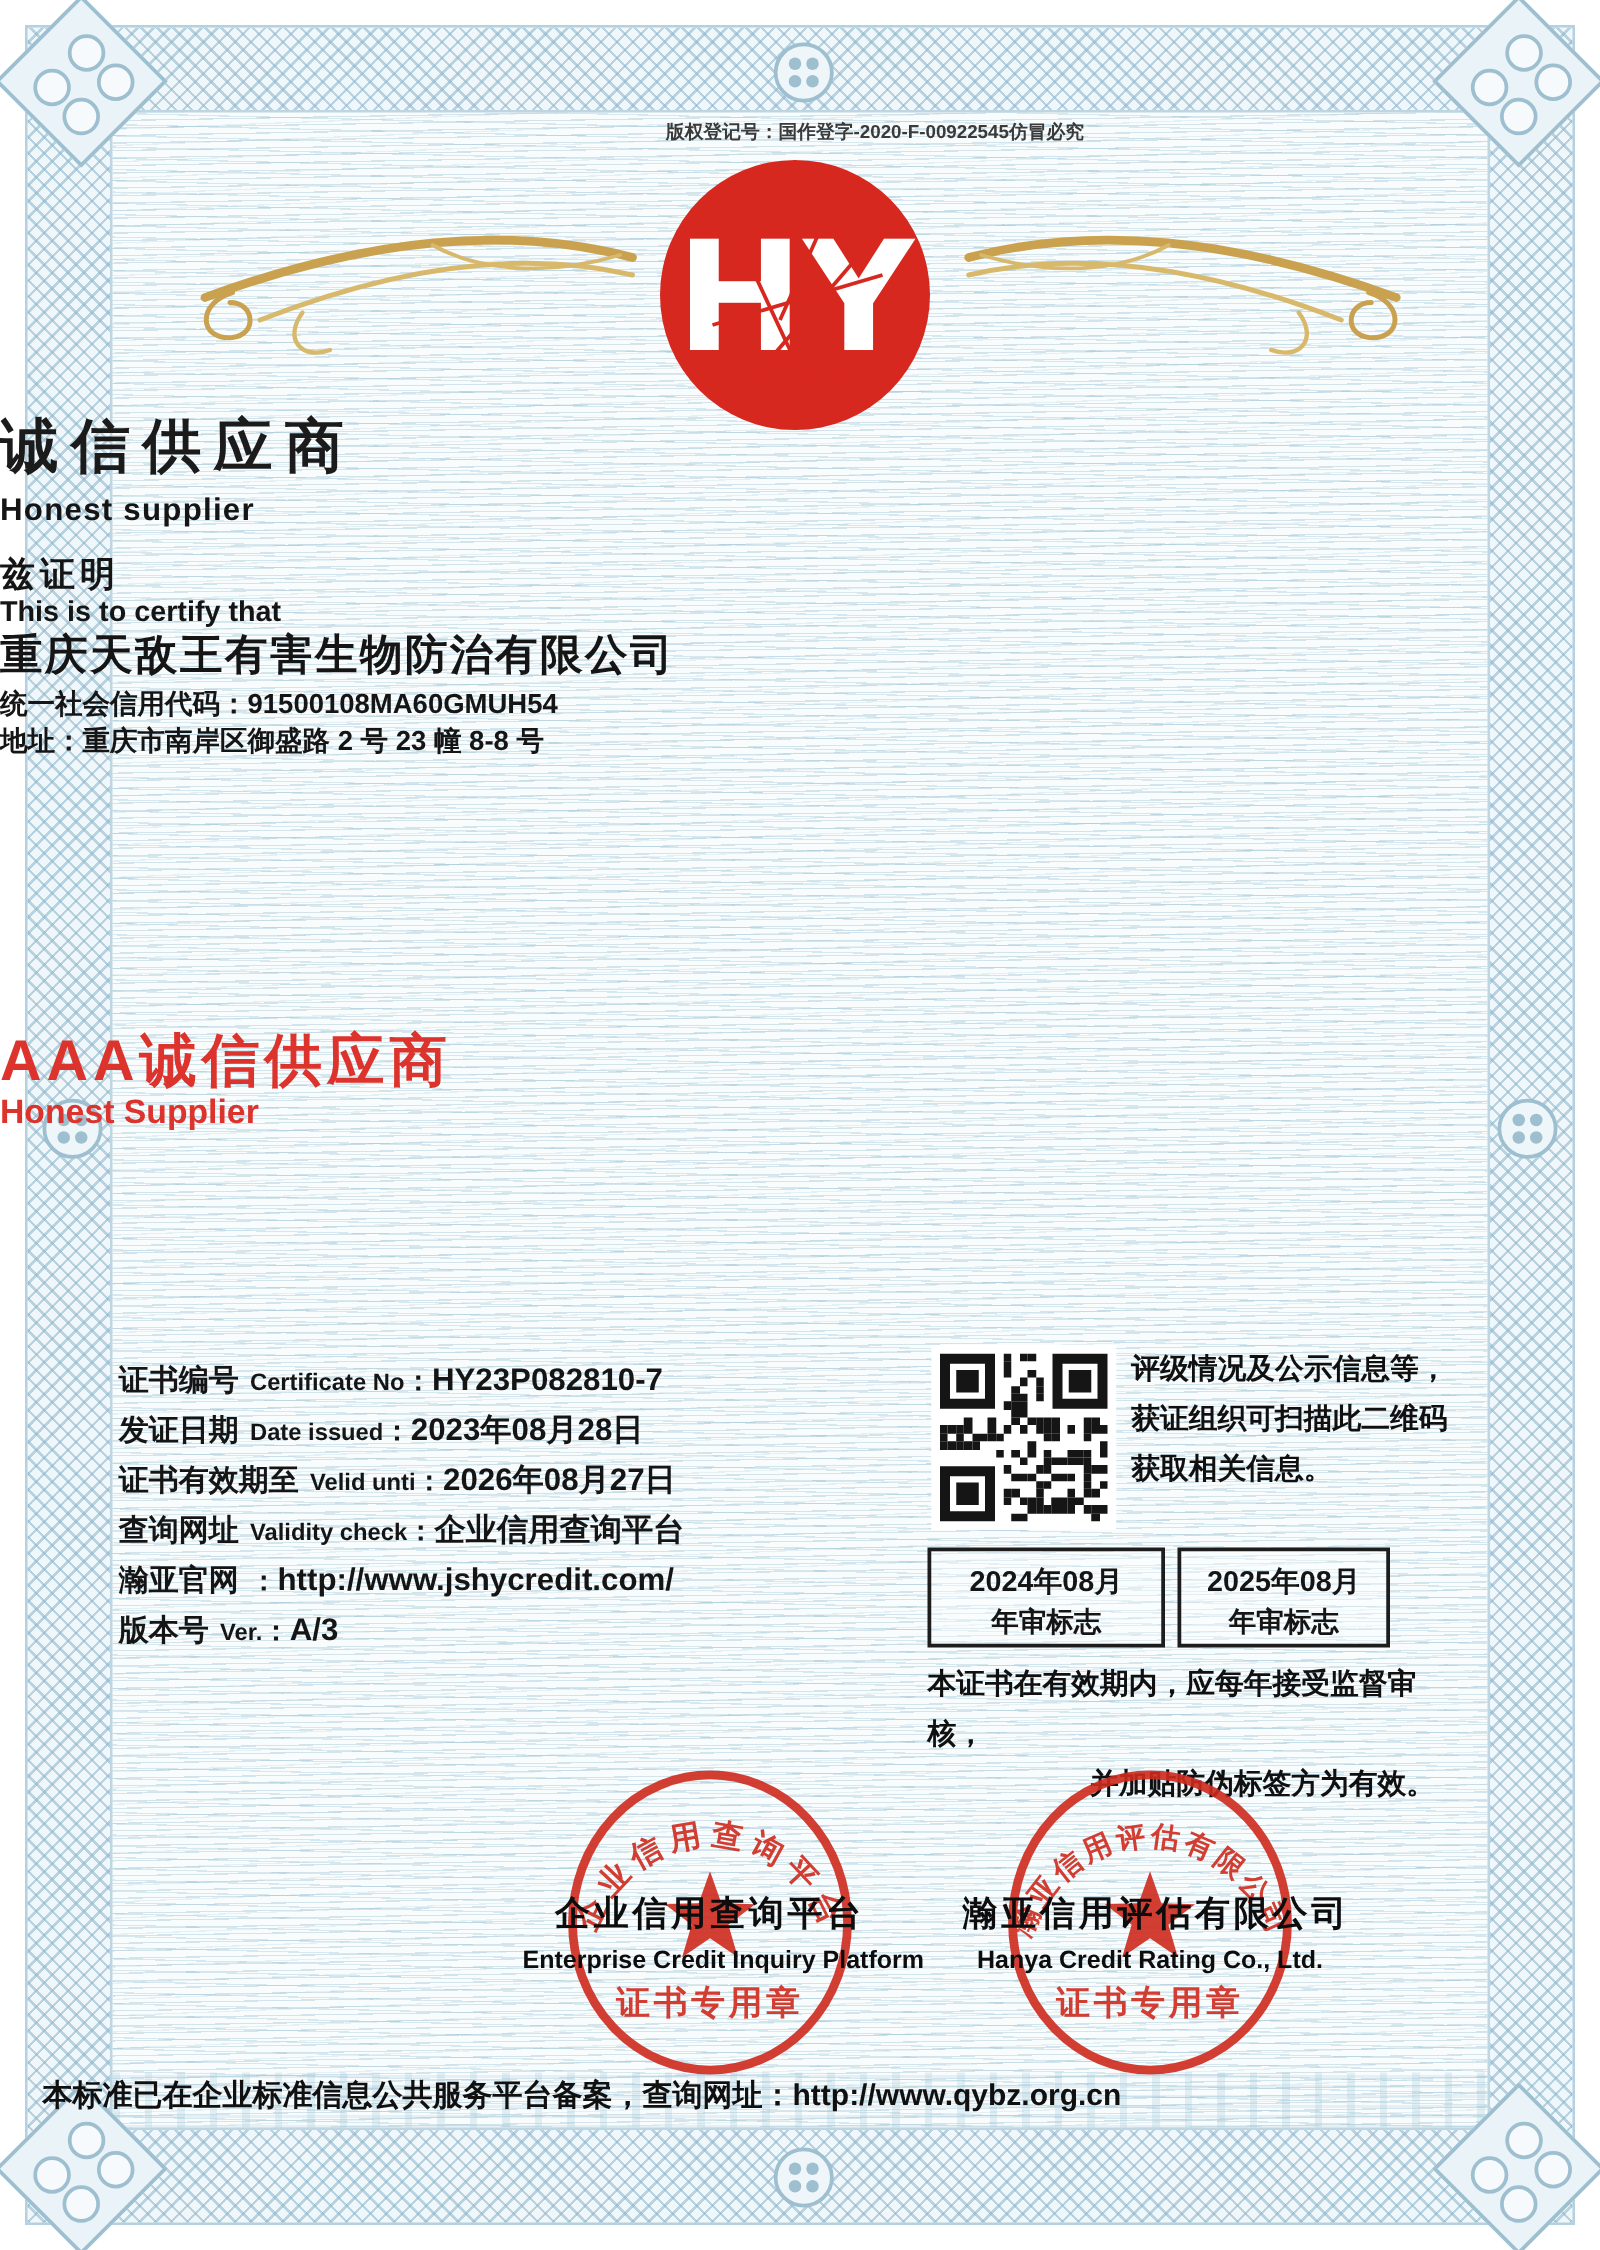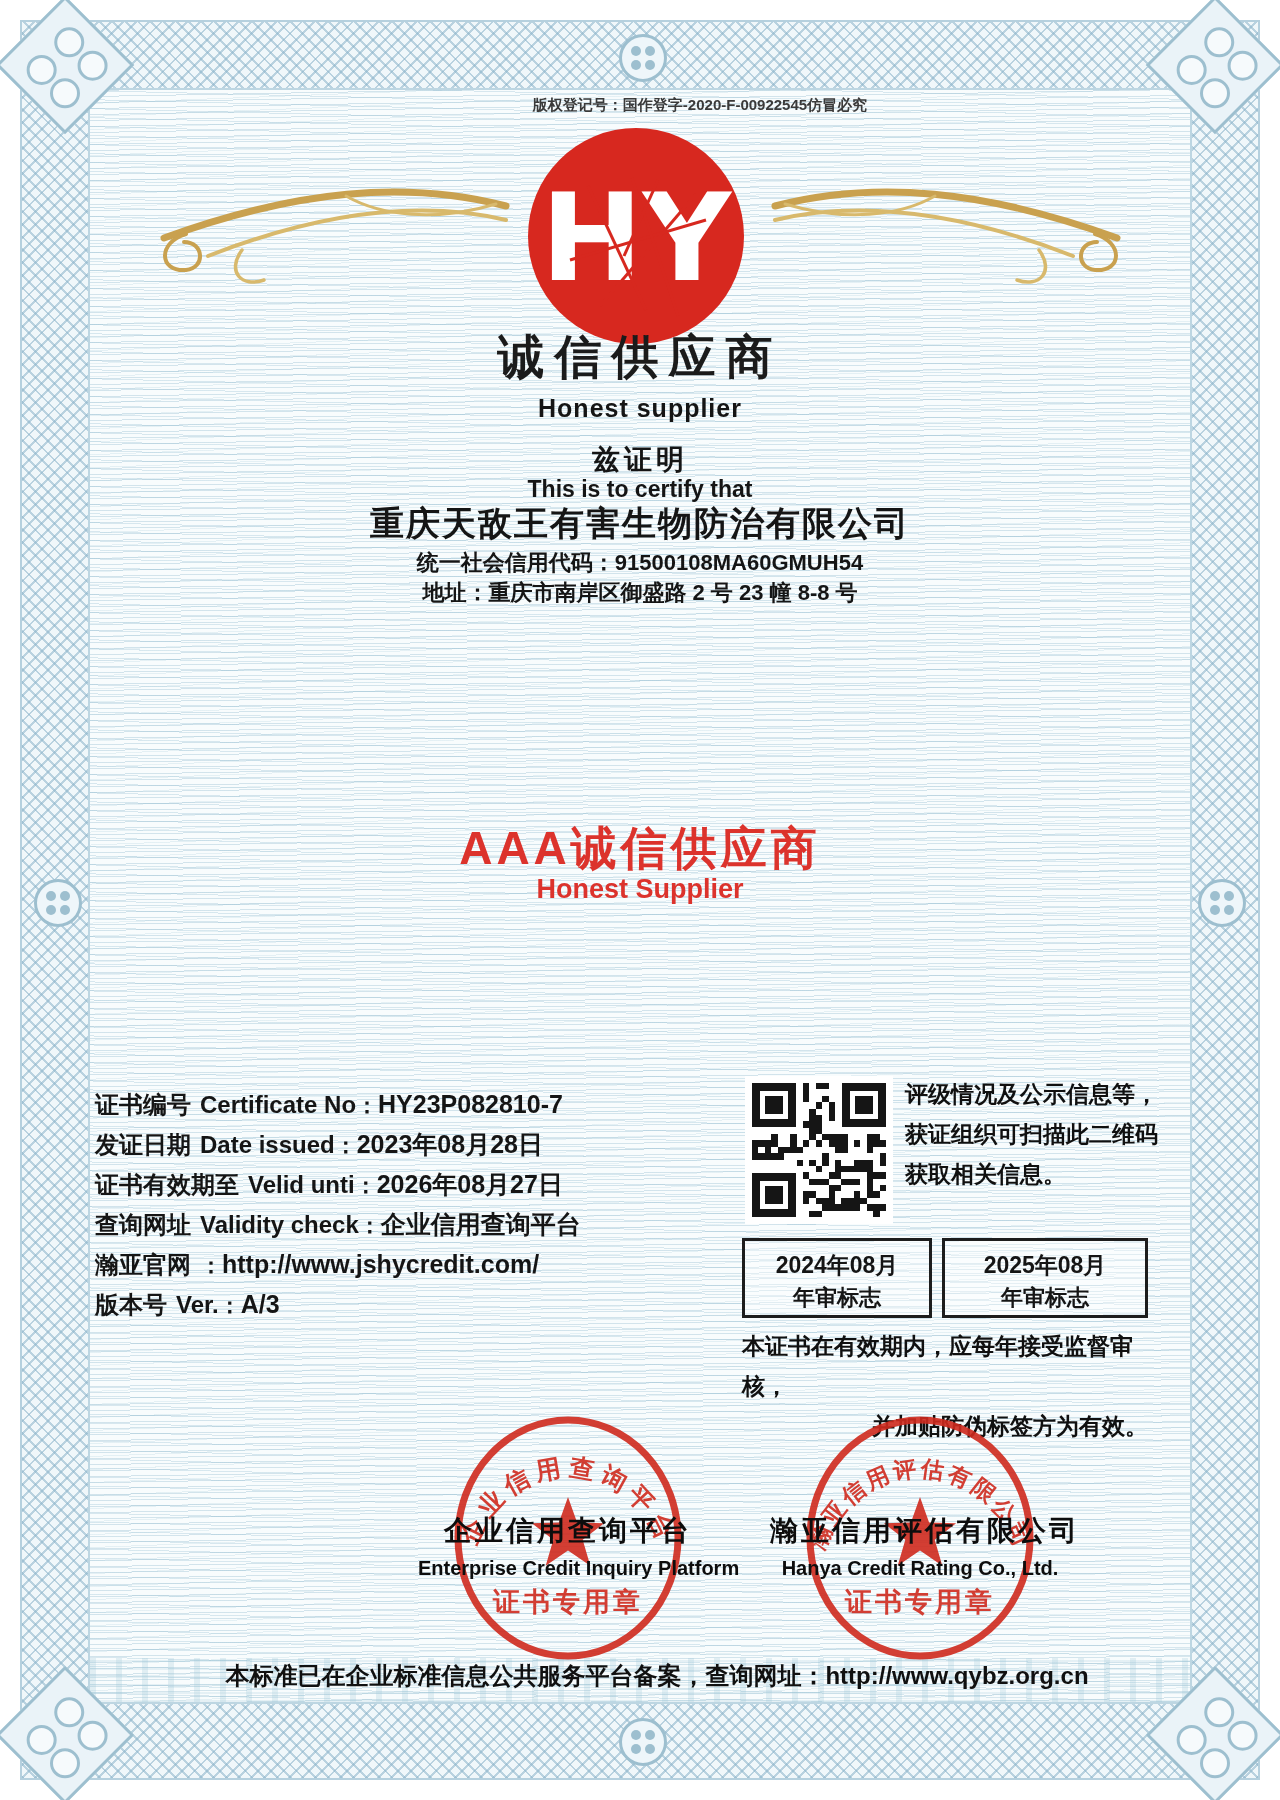--- a/index.html
+++ b/index.html
@@ -30,21 +30,21 @@
   .corner{position:absolute;width:92px;height:92px;background:#eaf3f8;border:3px solid #9dbfcf;
     transform:rotate(45deg);display:grid;grid-template-columns:repeat(2,24px);gap:9px;place-content:center;}
   .corner i{width:24px;height:24px;border:3px solid #9dbfcf;border-radius:50%;background:#f6fafc;display:block;}
   .c-tl{left:16px;top:16px;} .c-tr{right:16px;top:16px;} .c-bl{left:16px;bottom:16px;} .c-br{right:16px;bottom:16px;}
   .medallion{position:absolute;width:42px;height:42px;border-radius:50%;border:3px solid #9dbfcf;background:#eef6fa;
     display:grid;grid-template-columns:repeat(2,10px);gap:4px;place-content:center;}
   .medallion i{width:10px;height:10px;border-radius:50%;background:#9dbfcf;display:block;}
   .m-t{left:619px;top:34px;} .m-b{left:619px;bottom:34px;} .m-l{left:34px;top:879px;} .m-r{right:34px;top:879px;}
 
   .abs{position:absolute;}
-  .ctr{left:0;right:0;text-align:center;}
+  .ctr{left:0;right:0;}
 
   .copyright{top:96px;left:420px;width:560px;text-align:center;font-size:15px;font-weight:600;color:#3a3a3a;}
 
   .logo{left:528px;top:128px;width:216px;height:216px;border-radius:50%;background:var(--brand_red);}
   .logo svg{position:absolute;inset:0;}
 
   .flourish{top:176px;width:365px;height:115px;}
   .fl-l{left:146px;} .fl-r{left:770px;transform:scaleX(-1);}
 
   .title-cn{top:326px;font-size:47px;font-weight:700;letter-spacing:10px;color:#1b1b1b;}
@@ -54,36 +54,36 @@
   .company{top:501px;font-size:34px;font-weight:800;letter-spacing:2px;}
   .code-line{top:548px;font-size:22px;font-weight:700;}
   .addr-line{top:578px;font-size:22px;font-weight:600;}
 
   .award-cn{top:818px;font-size:46px;font-weight:700;letter-spacing:4px;color:var(--award_red);}
   .award-en{top:874px;font-size:27px;font-weight:600;color:var(--award_red);}
 
   .details{left:95px;top:1084px;line-height:40px;white-space:nowrap;}
   .dl{height:40px;}
   .dl .cn{font-size:24px;font-weight:700;}
-  .dl .en{font-size:24px;font-weight:600;margin-left:9px;}
+  .dl .en{font-size:19px;font-weight:600;margin-left:9px;}
   .dl .sep{font-size:22px;font-weight:700;}
   .dl .val{font-size:25px;font-weight:600;}
 
   .qr{left:745px;top:1076px;width:148px;height:148px;background:#fff;}
   .qr-grid{position:absolute;inset:7px;display:grid;grid-template-rows:repeat(21,1fr);grid-template-columns:repeat(21,1fr);}
   .qr-grid div{background:var(--ink);}
   .qr-finder{position:absolute;width:44px;height:44px;border:8px solid var(--ink);background:#fff;box-sizing:border-box;}
   .qr-finder::after{content:"";position:absolute;inset:5px;background:var(--ink);}
   .f-tl{left:7px;top:7px;} .f-tr{right:7px;top:7px;} .f-bl{left:7px;bottom:7px;}
 
   .qr-note{left:905px;top:1074px;font-size:23px;font-weight:600;line-height:40px;white-space:nowrap;color:#101010;}
 
   .rbox{position:absolute;border:3px solid #1d1d1d;background:rgba(255,255,255,.35);text-align:center;font-weight:600;box-sizing:border-box;}
   .rbox-1{left:742px;top:1238px;width:190px;height:80px;}
-  .rbox-2{left:942px;top:1238px;width:206px;height:80px;}
+  .rbox-2{left:942px;top:1238px;width:170px;height:80px;}
   .rbox .l1{margin-top:9px;font-size:23px;} .rbox .l2{font-size:22px;margin-top:2px;}
 
   .rnote{left:742px;top:1326px;width:406px;font-size:23px;font-weight:600;line-height:40px;color:#101010;}
   .rnote .r2{text-align:right;}
 
   .seal{width:240px;height:250px;opacity:.9;}
   .seal-1{left:448px;top:1413px;} .seal-2{left:800px;top:1413px;}
 
   .issuer{width:300px;text-align:center;color:#0d0d0d;}
   .iss-1{left:418px;top:1512px;} .iss-2{left:770px;top:1512px;}

